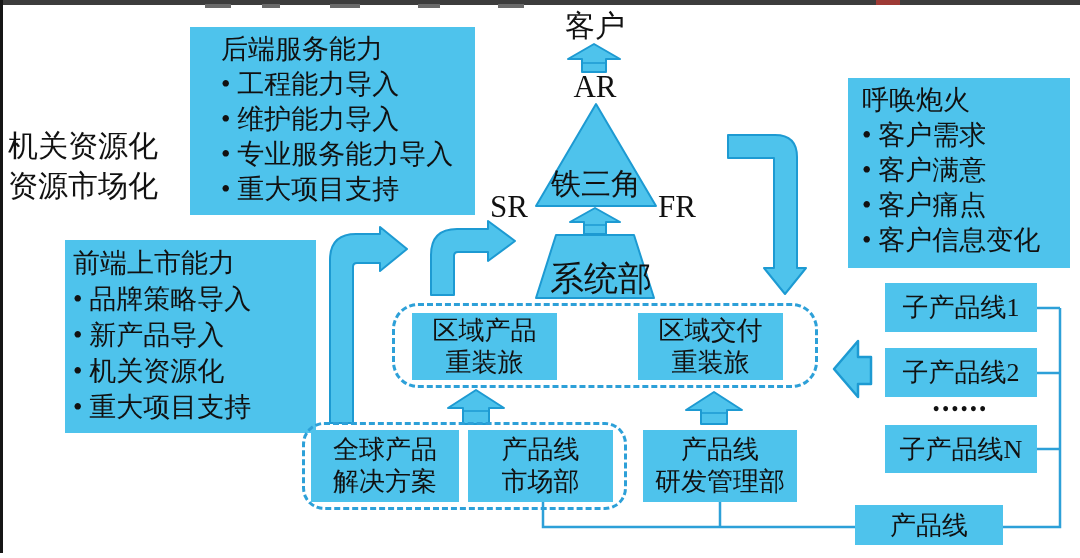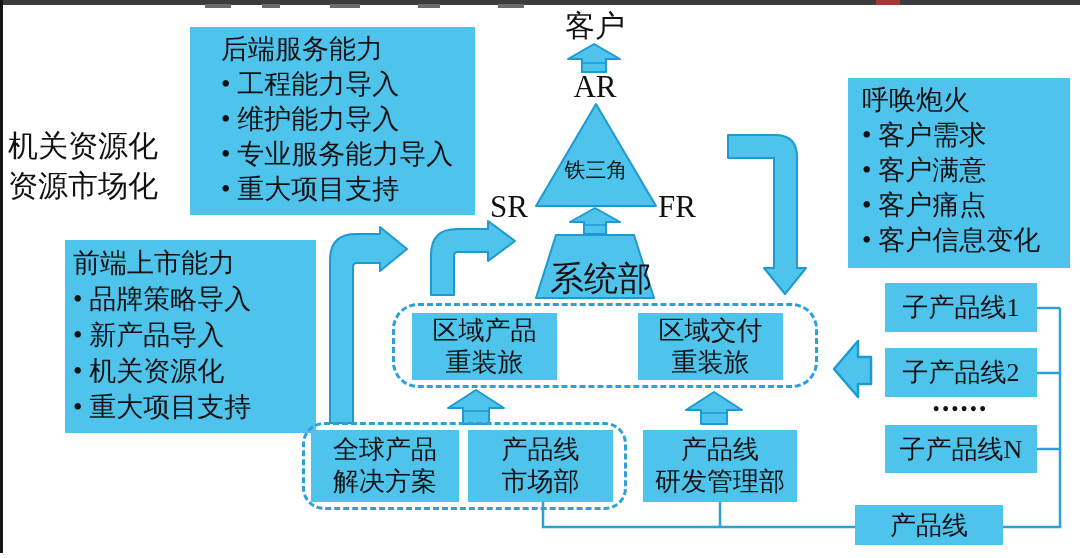--- a/index.html
+++ b/index.html
@@ -146,14 +146,14 @@
   <span>产品线</span>
 </div>
 
 <div class="lbl" style="left:8px;top:126px;font-size:30px;">机关资源化</div>
 <div class="lbl" style="left:8px;top:166px;font-size:30px;">资源市场化</div>
 
 <div class="lbl ctr" style="left:560px;top:6px;width:70px;font-size:30px;">客户</div>
 <div class="lbl ctr" style="left:570px;top:69px;width:50px;font-size:31px;">AR</div>
 <div class="lbl" style="left:490px;top:189px;font-size:31px;">SR</div>
 <div class="lbl" style="left:658px;top:189px;font-size:31px;">FR</div>
-<div class="lbl ctr" style="left:544px;top:156px;width:104px;font-size:21px;">铁三角</div>
+<div class="lbl ctr" style="left:544px;top:164px;width:104px;font-size:30px;">铁三角</div>
 <div class="lbl ctr" style="left:550px;top:256px;width:90px;font-size:34px;">系统部</div>
 
 </body></html>

